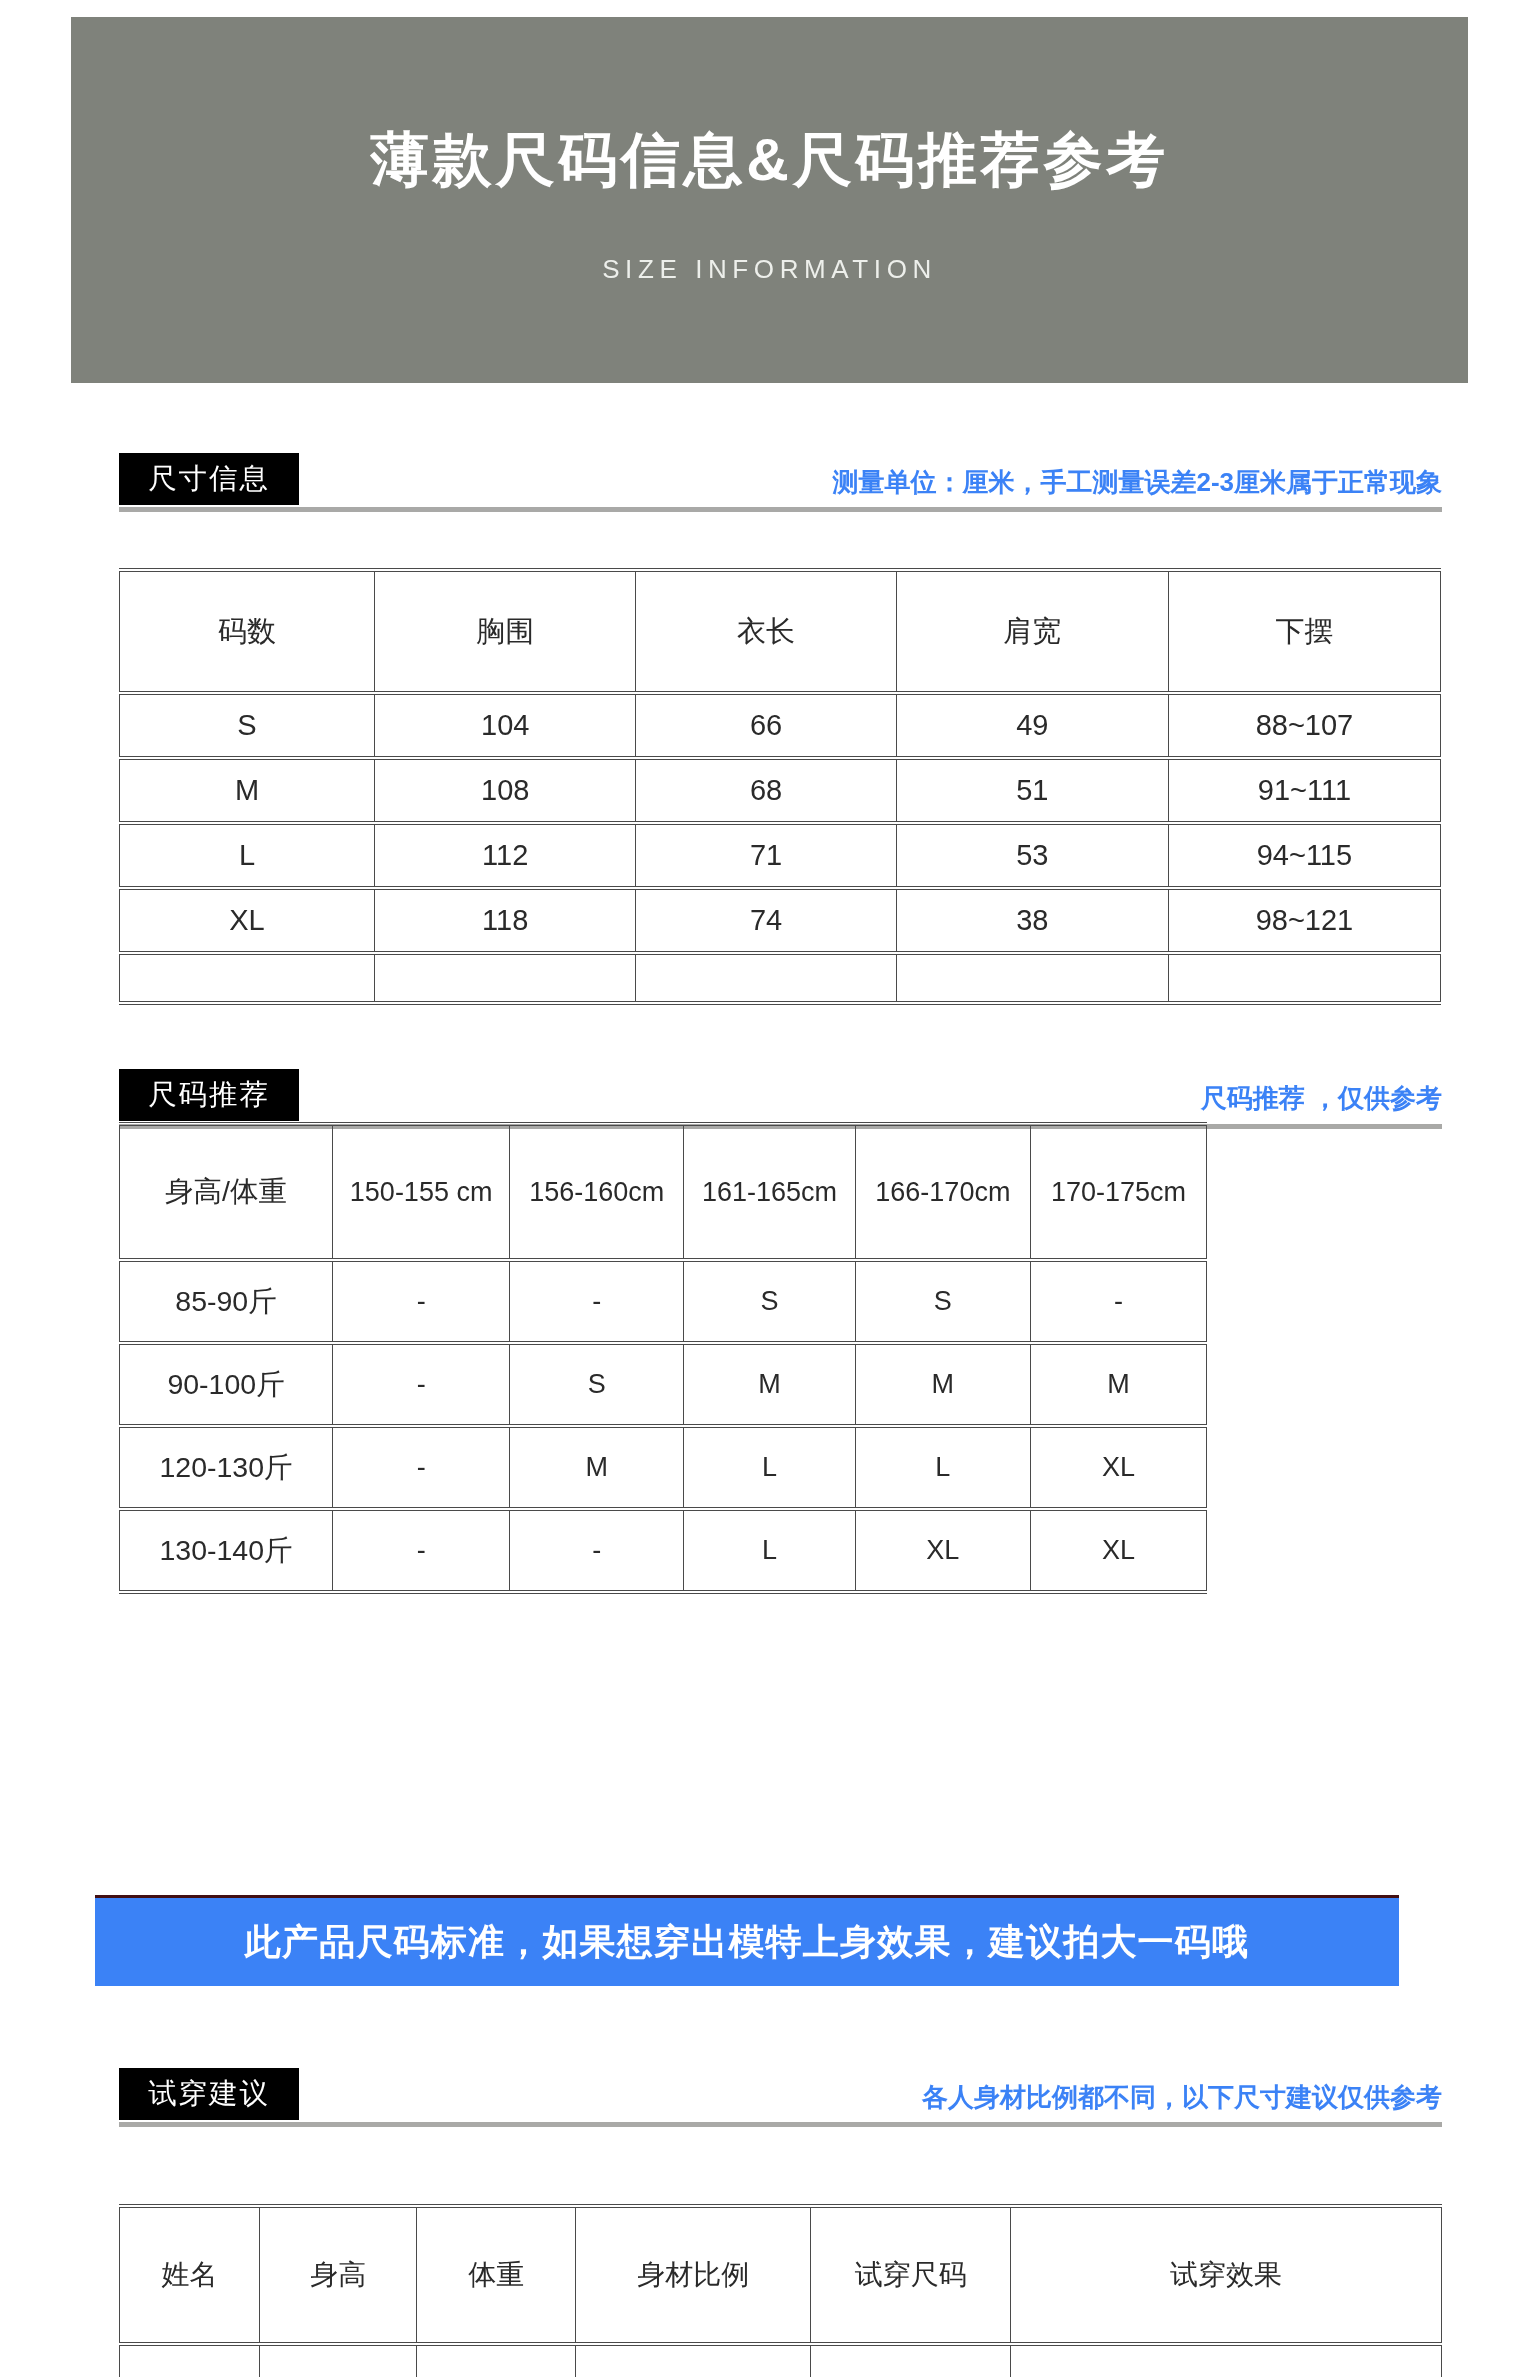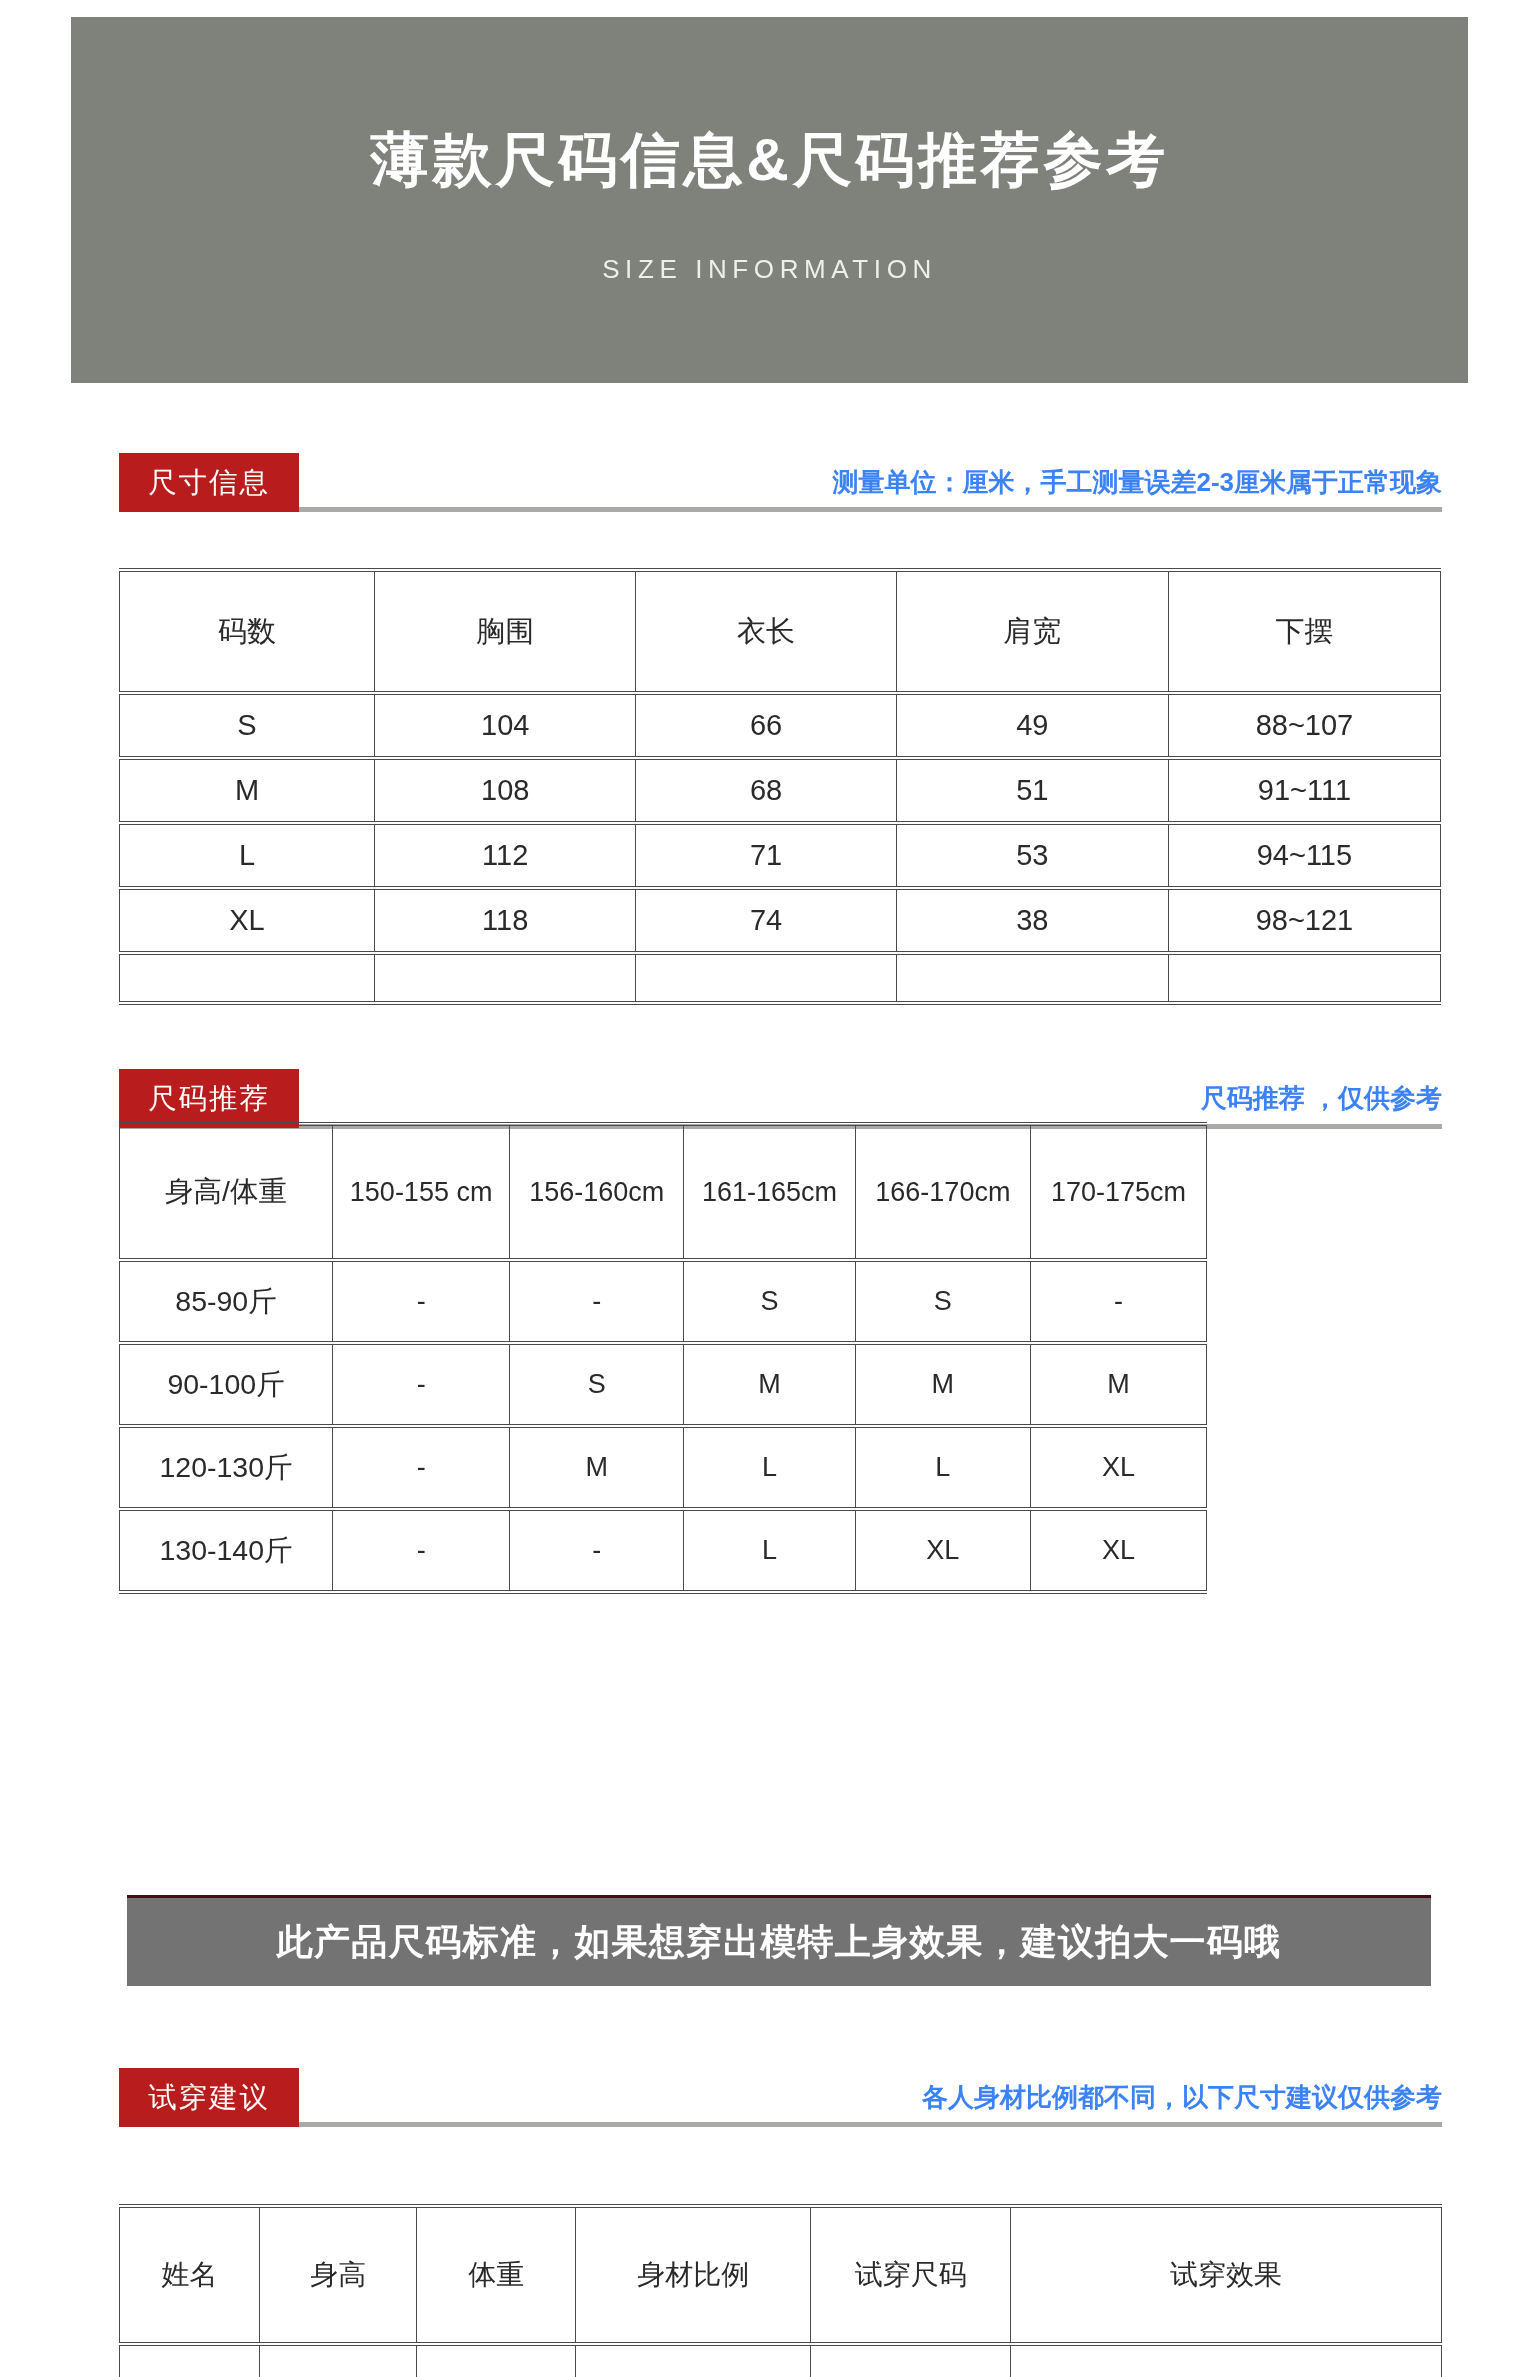--- a/index.html
+++ b/index.html
@@ -20,21 +20,21 @@
     letter-spacing:3.7px;white-space:nowrap;
   }
   .banner-subtitle{
     position:absolute;left:0;top:237px;width:100%;
     text-align:center;font-size:26px;font-weight:400;color:#edefeb;
     letter-spacing:5.6px;white-space:nowrap;
   }
   
   .rule{position:absolute;left:119px;width:1323px;height:5px;background:#a9a9a7;}
   .label-box{
-    position:absolute;left:119px;width:180px;height:59px;background:#b91c1c;
+    position:absolute;left:119px;width:180px;height:52px;background:#000000;
     color:#ffffff;font-size:28.5px;letter-spacing:1.9px;
     display:flex;align-items:center;justify-content:center;white-space:nowrap;
   }
   .note{
     position:absolute;right:93px;height:59px;
     display:flex;align-items:center;justify-content:flex-end;
     font-size:26px;font-weight:700;color:#3b82f6;white-space:nowrap;
   }
   
   .sheet{border-collapse:collapse;table-layout:fixed;width:100%;}
@@ -58,23 +58,23 @@
   #rec-table td.first{font-size:28.5px;}
 
   #fit-table-wrap{left:119px;top:2204px;width:1323px;}
   #fit-table .h-header{height:138px;}
   #fit-table .h-row{height:173px;}
   #fit-table td{font-size:28px;}
 
   
   .notice{
     position:absolute;left:95px;top:1895px;width:1304px;height:91px;
-    background:#737373;border-top:3.7px solid #421013;box-sizing:border-box;
+    background:#3b82f6;border-top:3.7px solid #421013;box-sizing:border-box;
     display:flex;align-items:center;justify-content:center;
-    color:#ffffff;font-size:36px;font-weight:700;letter-spacing:1.2px;white-space:nowrap;margin-left:32px;
+    color:#ffffff;font-size:36px;font-weight:700;letter-spacing:1.2px;white-space:nowrap;
   }
 </style>
 </head>
 <body>
 
 <div class="banner">
   <div class="banner-title">薄款尺码信息&amp;尺码推荐参考</div>
   <div class="banner-subtitle">SIZE INFORMATION</div>
 </div>
 

